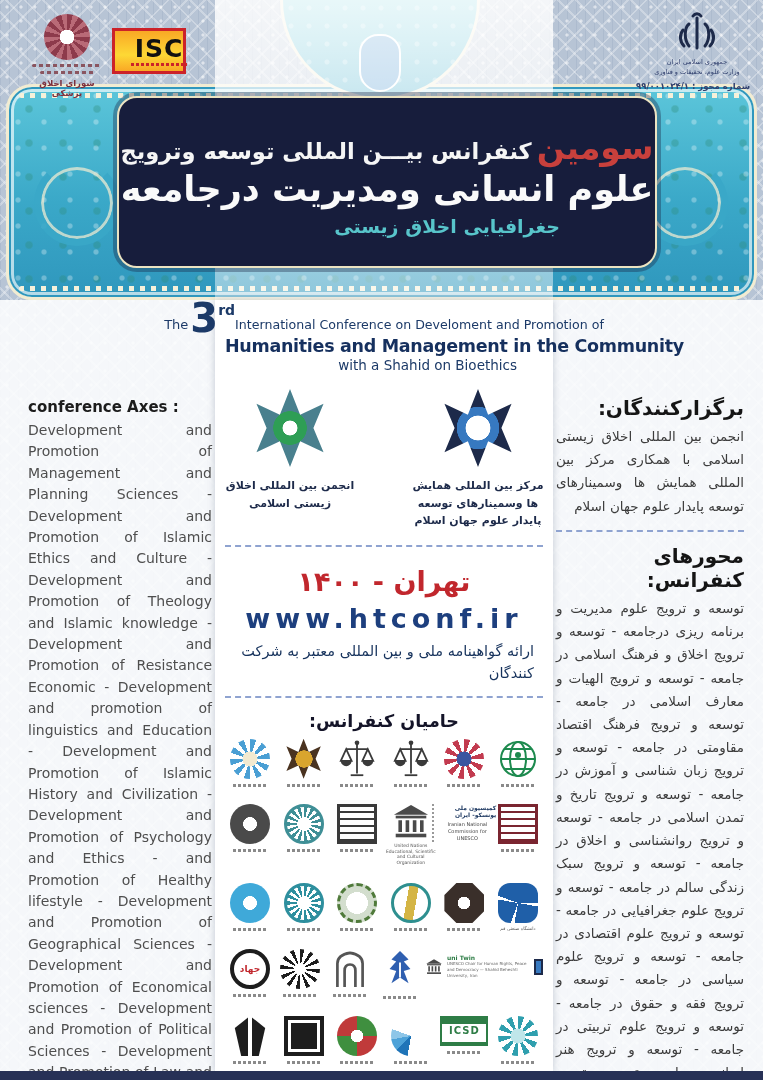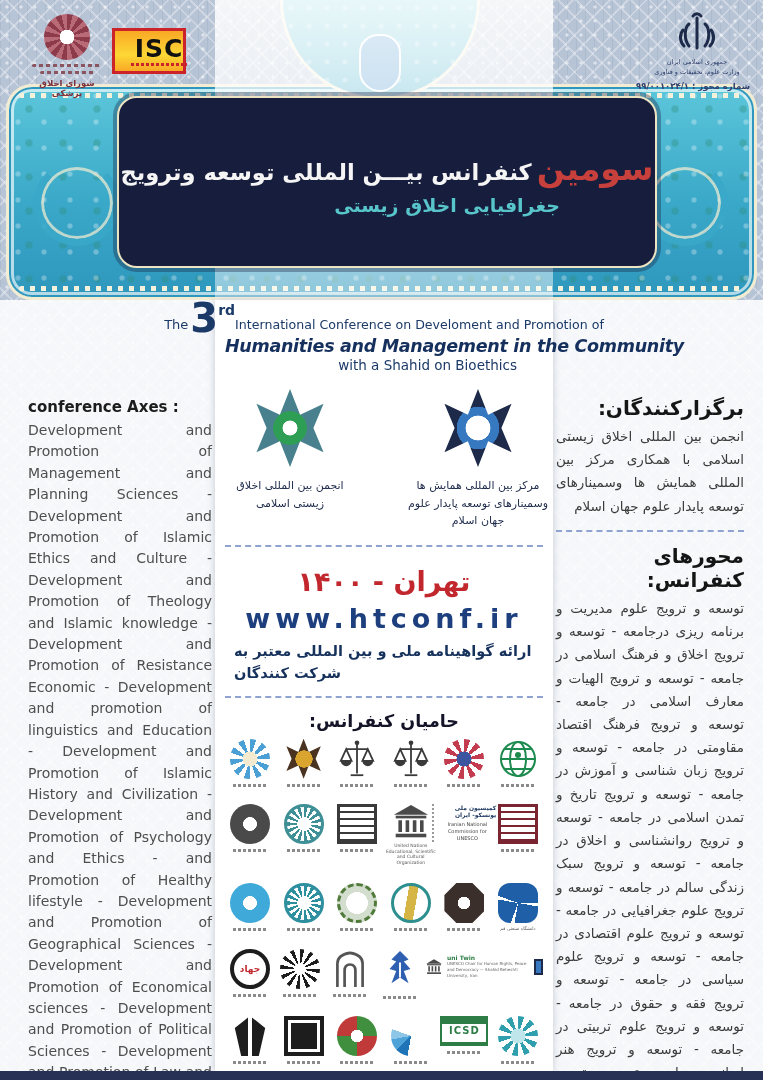--- a/index.html
+++ b/index.html
@@ -68,31 +68,31 @@
   .col-right p{margin:0;font-size:13.5px;line-height:1.72;color:#3c3c3c;text-align:justify;}
   .dashed{border:none;border-top:2px dashed #8fa3d0;margin:12px 0;}
   
   .col-center{position:absolute;left:215px;top:292px;width:338px;display:flex;flex-direction:column;align-items:center;padding:10px 10px 0;}
   .etitle{width:100%;color:#1c3a68;}
   .etitle .row1{display:flex;align-items:flex-end;justify-content:center;white-space:nowrap;}
   .etitle .the{font-size:13px;margin-right:2px;padding-bottom:2px;}
   .etitle .big3{font-size:40px;font-weight:bold;line-height:.8;color:#1c3a68;}
   .etitle .ord{font-size:14px;font-weight:bold;align-self:flex-start;}
   .etitle .rest{font-size:12.6px;padding-bottom:2px;}
-  .etitle .row2{font-size:17.5px;font-weight:bold;text-align:center;white-space:nowrap;color:#16305e;margin-top:2px;letter-spacing:-.3px;font-style:italic;}
+  .etitle .row2{font-size:17.5px;font-weight:bold;text-align:center;white-space:nowrap;color:#16305e;margin-top:2px;letter-spacing:-.3px;}
   .etitle .row3{font-size:13.5px;text-align:right;padding-right:26px;color:#1c3a68;margin-top:1px;}
   .orglogos{display:flex;gap:48px;margin:16px 0 4px;align-items:flex-start;}
   .orglogo{display:flex;flex-direction:column;align-items:center;width:140px;}
   .star8{width:78px;height:78px;clip-path:polygon(50% 0,63% 33%,93% 19%,80% 50%,93% 81%,63% 67%,50% 100%,37% 67%,7% 81%,20% 50%,7% 19%,37% 33%);}
   .assoc .star8{background:radial-gradient(circle,#fff 0 13%,#2e9e55 14% 30%,#49808e 31%);}
   .confcenter .star8{background:radial-gradient(circle,#fff 0 22%,#3779c0 23% 38%,#1d2a4a 39%);}
-  .orglogo .cap{font-size:11px;font-weight:normal;color:#1d2a4a;text-align:center;line-height:1.6;margin-top:10px;direction:rtl;}
+  .orglogo .cap{font-size:11px;font-weight:bold;color:#1d2a4a;text-align:center;line-height:1.6;margin-top:10px;direction:rtl;}
   .tehran{font-size:27px;font-weight:bold;color:#c1272d;direction:rtl;margin:8px 0 2px;}
   .url{font-size:27px;font-weight:bold;color:#1d3f7e;letter-spacing:5px;margin:4px 0 6px;}
-  .cert{font-size:14.5px;font-weight:bold;color:#16325c;direction:rtl;text-align:left;line-height:1.55;width:300px;}
+  .cert{font-size:14.5px;font-weight:normal;color:#16325c;direction:rtl;text-align:right;line-height:1.55;width:300px;}
   .center-dash{width:100%;border:none;border-top:2px dashed #8fa3d0;margin:11px 0;}
   .sup-head{font-size:17.5px;font-weight:bold;color:#141428;direction:rtl;margin:2px 0 8px;}
   
   .sup-rows{width:100%;display:flex;flex-direction:column;gap:17px;}
   .sup-row{display:flex;justify-content:space-between;align-items:flex-start;}
   .cell{display:flex;flex-direction:column;align-items:center;width:50px;}
   .cell.wide{width:118px;flex-direction:row;gap:4px;align-items:center;}
   .chip{width:40px;height:40px;}
   .cap-tiny{font-size:4.5px;color:#555;text-align:center;line-height:1.3;margin-top:3px;max-width:50px;}
   .fauxcap{width:34px;height:3px;margin-top:5px;background:repeating-linear-gradient(90deg,#8a8a8a 0 3px,transparent 3px 5px);}
@@ -162,20 +162,21 @@
     <div class="l">جمهوری اسلامی ایران</div>
     <div class="l">وزارت علوم، تحقیقات و فناوری</div>
     <div class="lic">شماره مجوز : ۹۹/۰۰۱۰۳۴/۱</div>
   </div>
 
   <div class="navybox">
     <div class="bn1">
       <span class="red">سومین</span>
       <span class="wht">کنفرانس بیـــن المللی توسعه وترویج</span>
     </div>
+    <div class="bn2">علوم انسانی ومدیریت درجامعه</div>
     <div class="bn3">جغرافیایی اخلاق زیستی</div>
   </div>
 
   <div class="col-left">
     <h3>conference Axes :</h3>
     <p>Development and Promotion of Management and Planning Sciences - Development and Promotion of Islamic Ethics and Culture - Development and Promotion of Theology and Islamic knowledge - Development and Promotion of Resistance Economic - Development and promotion of linguistics and Education - Development and Promotion of Islamic History and Civilization - Development and Promotion of Psychology and Ethics - and Promotion of Healthy lifestyle - Development and Promotion of Geographical Sciences - Development and Promotion of Economical sciences - Development and Promotion of Political Sciences - Development and Promotion of Law and Jurisprudence - Development and Promotion of Educational Sciences - Development and Promotion of Iranian Art - Development and Promotion of Science</p>
   </div>
 
   <div class="col-right">
     <h3>برگزارکنندگان:</h3>

